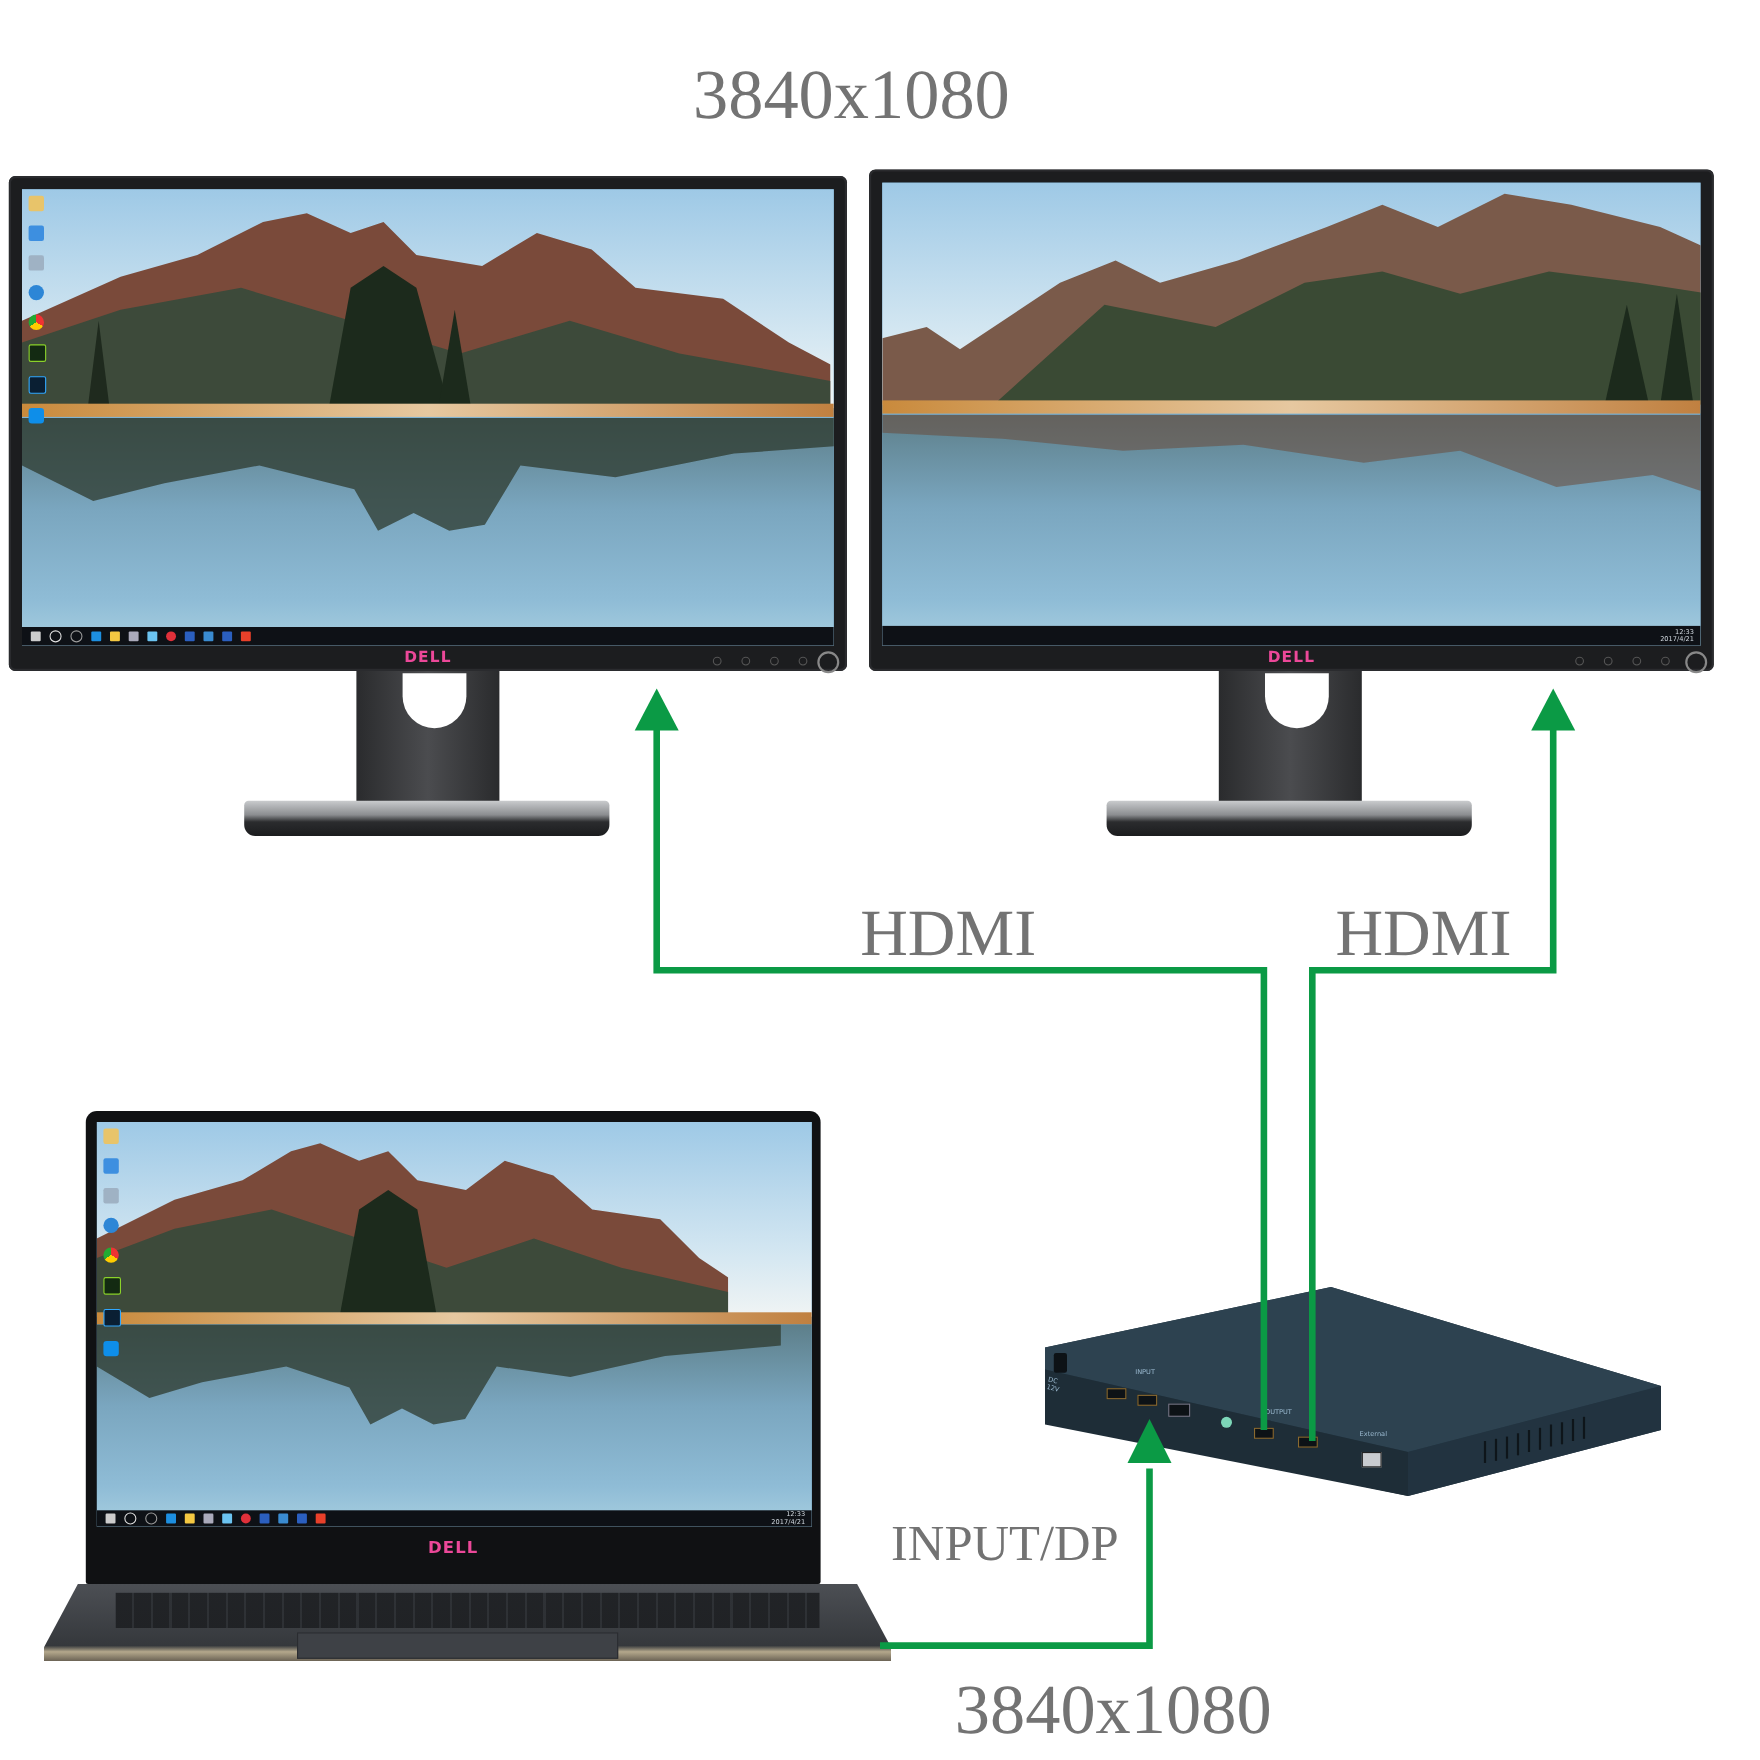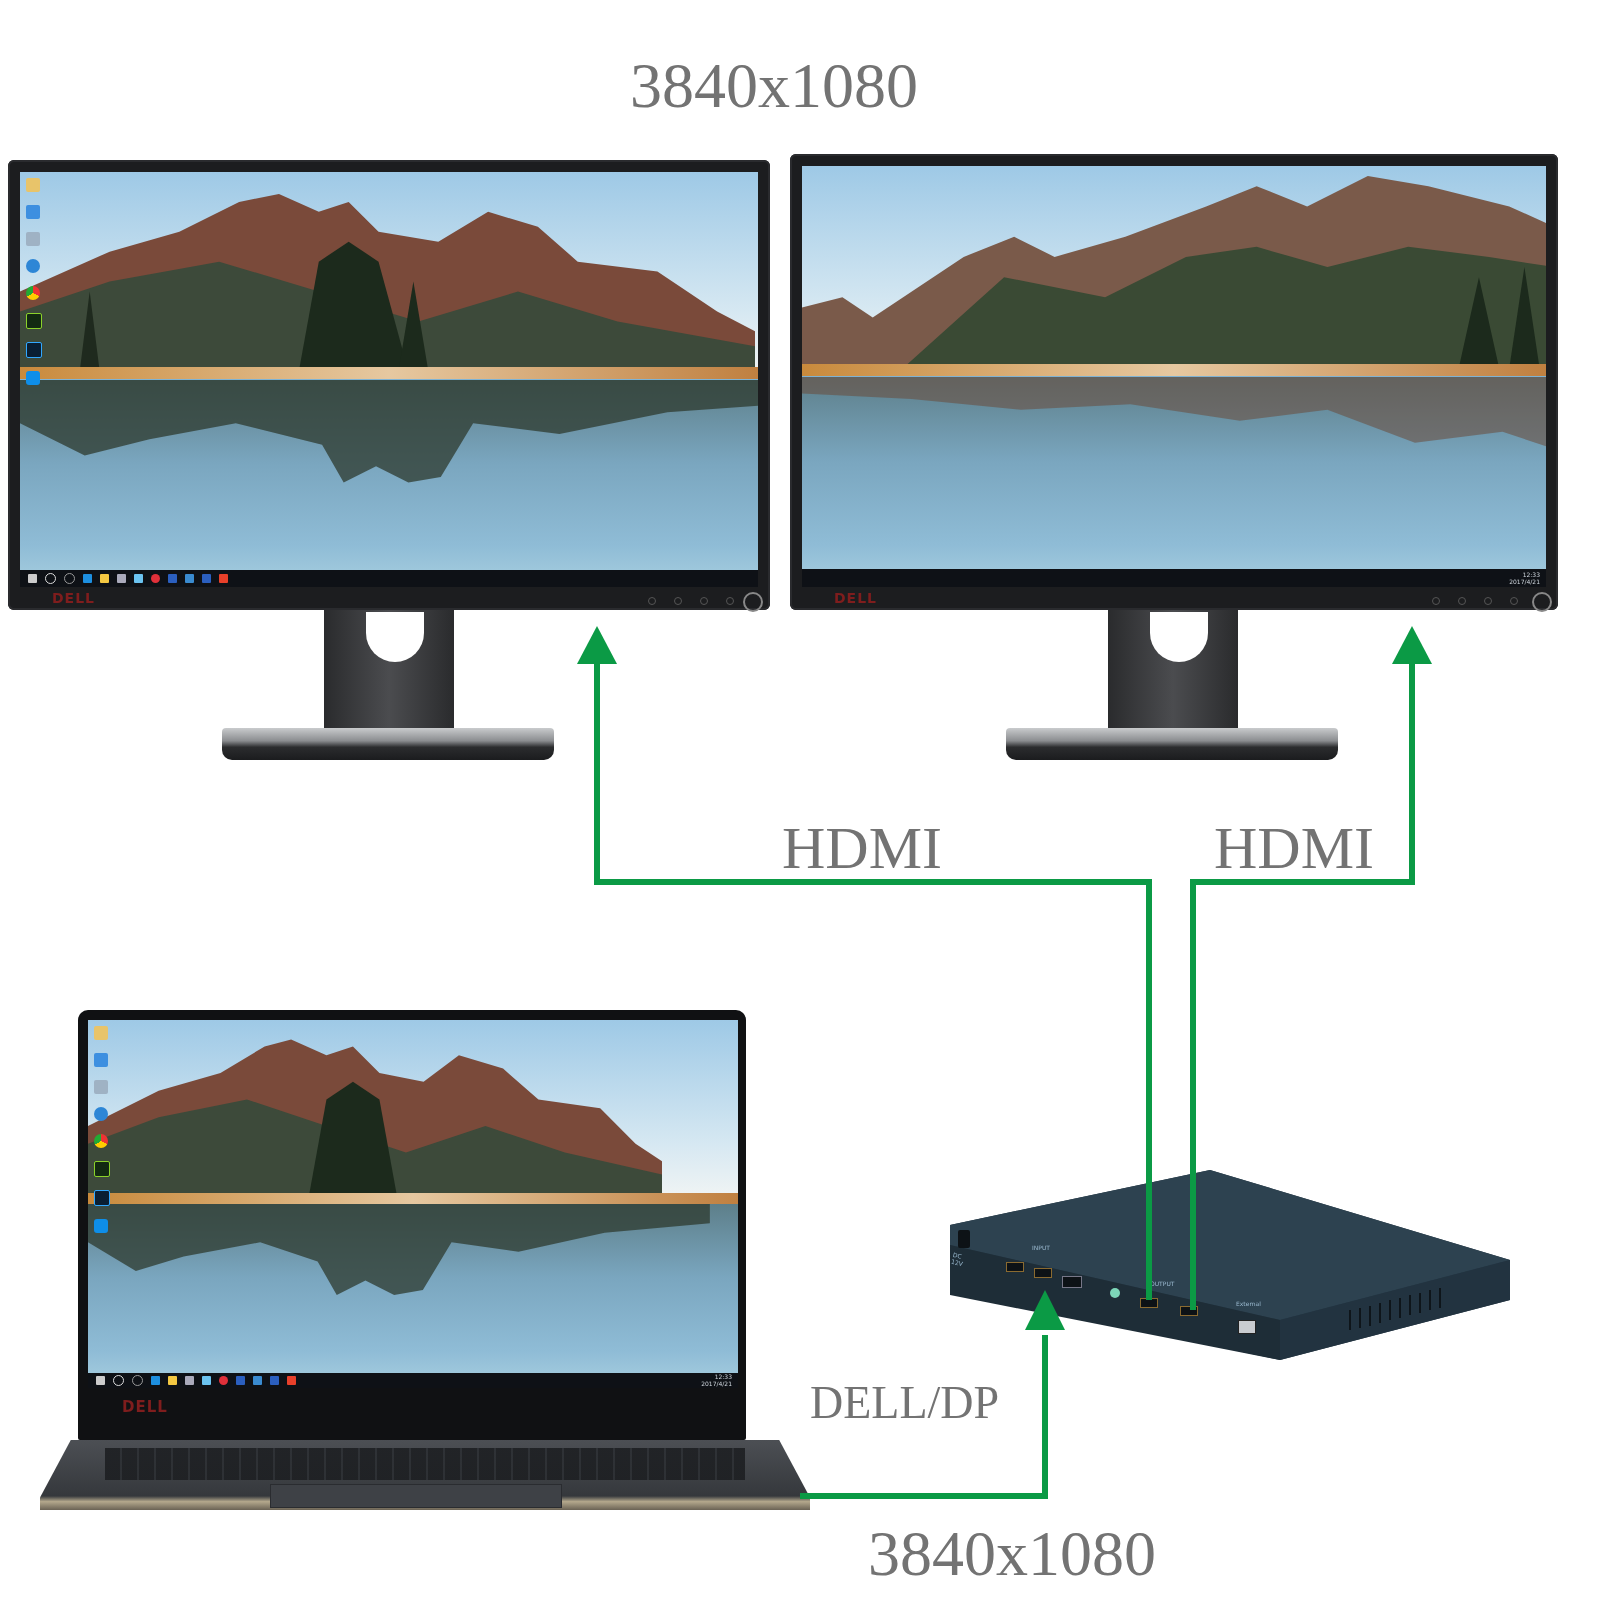--- a/index.html
+++ b/index.html
@@ -16,21 +16,21 @@
   .bezel{position:absolute;background:#1c1d1f;border-radius:6px;box-shadow:inset 0 0 0 2px #2a2b2e;}
   .screen{position:absolute;overflow:hidden;background:#7fb3d4;}
   .sky{position:absolute;left:0;top:0;right:0;height:48%;background:linear-gradient(#9ec9e6,#d6e8f2 70%,#f0f4f4);}
   .mtn{position:absolute;left:0;right:0;top:0;height:48%;}
   .shore{position:absolute;left:0;right:0;top:47%;height:3%;background:linear-gradient(90deg,#c98a3c,#e6c8a0,#c08040);}
   .water{position:absolute;left:0;right:0;top:50%;bottom:0;background:linear-gradient(#5d7f8a,#7aa6bf 40%,#8fbcd6 80%,#a8cfe0);}
   .refl{position:absolute;left:0;right:0;top:50%;height:26%;}
   .taskbar{position:absolute;left:0;right:0;bottom:0;height:4.2%;background:#0e1116;display:flex;align-items:center;}
   .tb-ico{width:9px;height:9px;margin-left:8px;border-radius:1px;}
   .tray{position:absolute;right:6px;top:50%;transform:translateY(-50%);color:#cfd6dd;font-family:"DejaVu Sans",sans-serif;font-size:6px;text-align:right;line-height:7px;}
-  .chin{position:absolute;left:0;right:0;color:#7f1d1d;font-family:"DejaVu Sans",sans-serif;font-weight:bold;text-align:left;font-size:14px;letter-spacing:1px;padding-left:44px;}
+  .chin{position:absolute;left:0;right:0;color:#ec4899;font-family:"DejaVu Sans",sans-serif;font-weight:bold;text-align:center;font-size:14px;letter-spacing:1px;}
   .btns{position:absolute;display:flex;gap:18px;}
   .btn-dot{width:6px;height:6px;border:1px solid #555;border-radius:50%;}
   .pwr{position:absolute;width:16px;height:16px;border:2px solid #888;border-radius:50%;}
   .stand-neck{position:absolute;background:linear-gradient(90deg,#2a2b2d,#4b4c4f 50%,#2a2b2d);}
   .stand-hole{position:absolute;background:#fff;border-radius:50%;}
   .stand-base{position:absolute;background:linear-gradient(#c9cbcd,#8b8d90 40%,#2b2c2e 60%,#1b1c1e);border-radius:4px 4px 10px 10px;}
   .desk-icons{position:absolute;left:6px;top:6px;display:flex;flex-direction:column;gap:13px;}
   .dicon{width:14px;height:14px;border-radius:2px;}
 
   
@@ -44,21 +44,21 @@
 
   
   .box-top{position:absolute;left:950px;top:1170px;width:560px;height:190px;}
 </style>
 </head>
 <body>
 
 <div class="label lbl-top">3840x1080</div>
 <div class="label lbl-hdmi1">HDMI</div>
 <div class="label lbl-hdmi2">HDMI</div>
-<div class="label lbl-hdmidp">DELL/DP</div>
+<div class="label lbl-hdmidp">INPUT/DP</div>
 <div class="label lbl-bottom">3840x1080</div>
 
 <div class="monitor">
   <div class="bezel" style="left:8px;top:160px;width:762px;height:450px;"></div>
   <div class="screen" style="left:20px;top:172px;width:738px;height:415px;">
     <div class="sky"></div>
     <svg class="mtn" viewBox="0 0 738 200" preserveAspectRatio="none">
       <polygon points="0,200 0,120 90,80 160,60 220,30 260,22 300,40 330,30 360,60 420,70 470,40 520,55 560,90 640,100 700,140 738,160 738,200" fill="#7a4a3a"></polygon>
       <polygon points="0,200 0,140 90,110 200,90 300,120 400,150 500,120 600,150 738,175 738,200" fill="#3d4a3a"></polygon>
       <polygon points="60,200 70,120 80,200" fill="#1f2a1e"></polygon>

